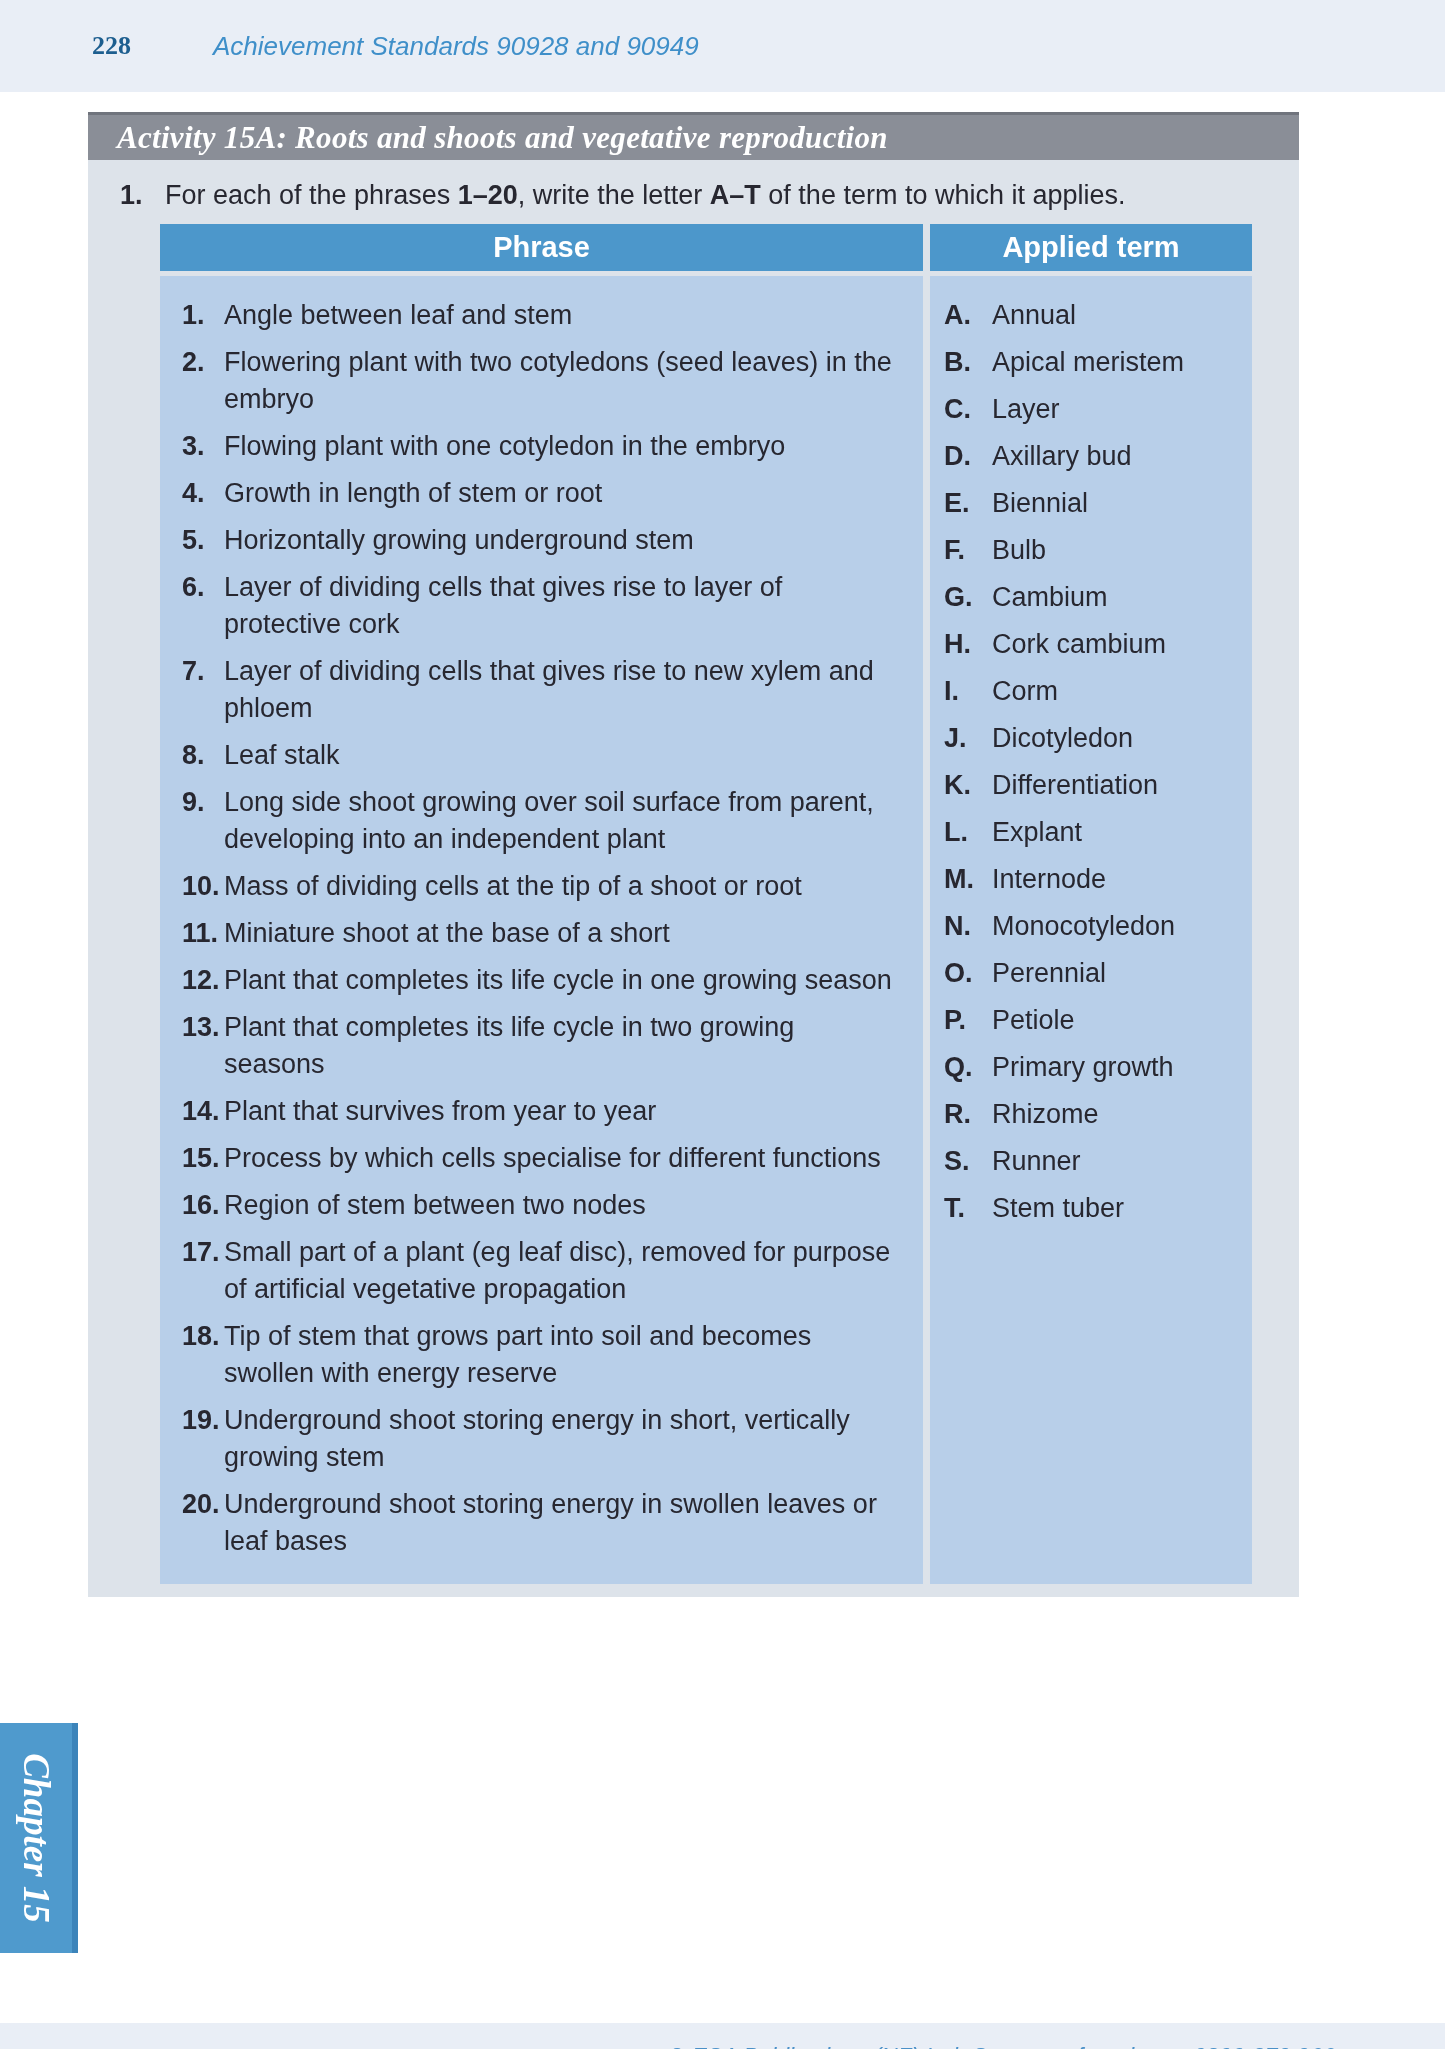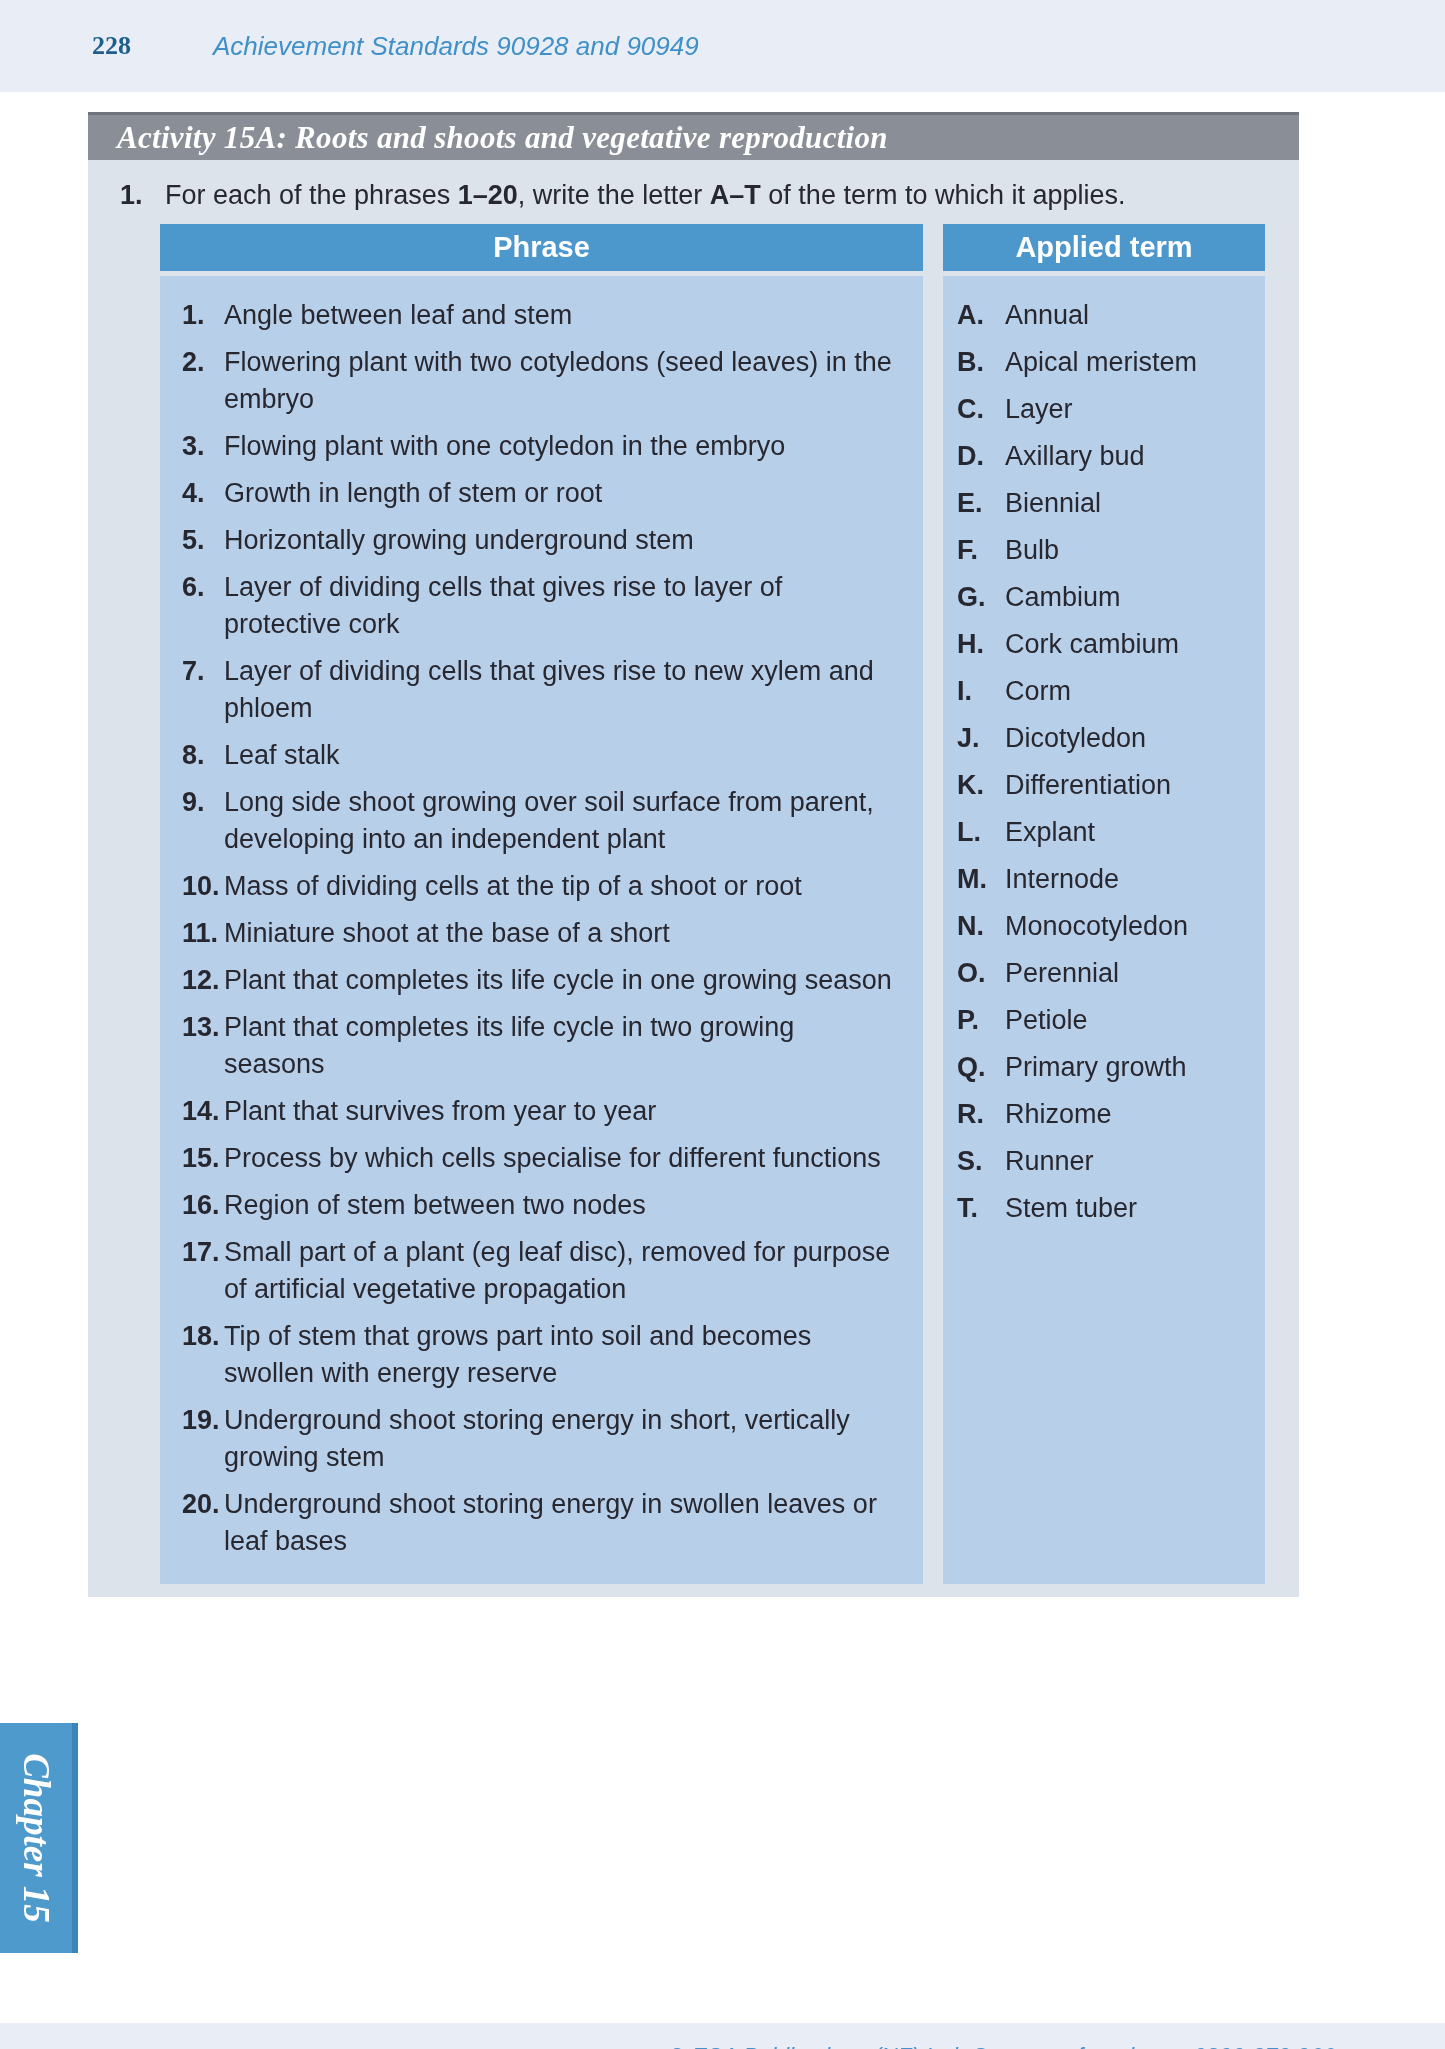--- a/index.html
+++ b/index.html
@@ -63,21 +63,21 @@
     line-height: 36px;
   }
   .q-num { font-weight: bold; width: 45px; flex: 0 0 45px; }
   .q-text b { font-weight: bold; }
 
   
   .match-table {
     margin-left: 72px;
     width: 1090px;
     display: flex;
-    gap: 20px;
+    gap: 7px;
     align-items: stretch;
   }
   .col { display: flex; flex-direction: column; }
   .col-phrase { width: 763px; flex: 0 0 763px; }
   .col-term  { width: 322px; flex: 0 0 322px; }
   .th {
     height: 47px;
     background: var(--th-bg, #4c97cb);
     color: #ffffff;
     font-weight: bold; font-size: 29px;

